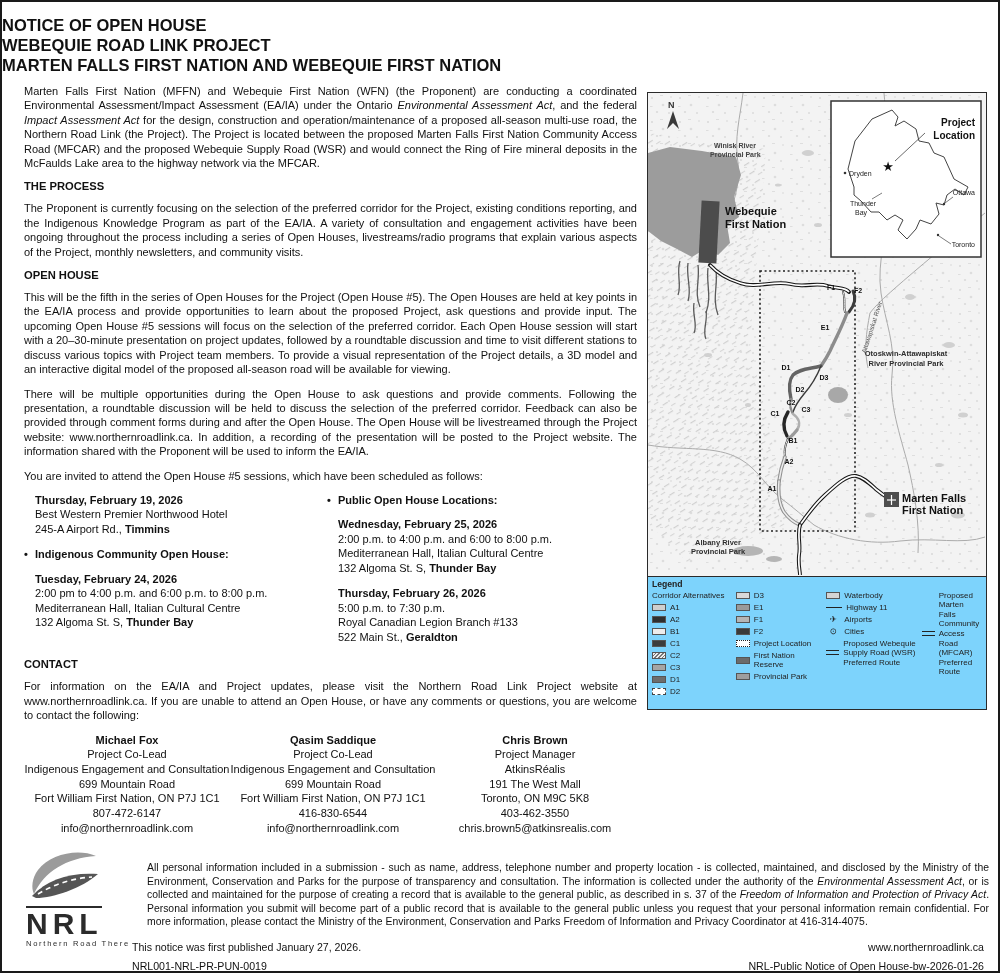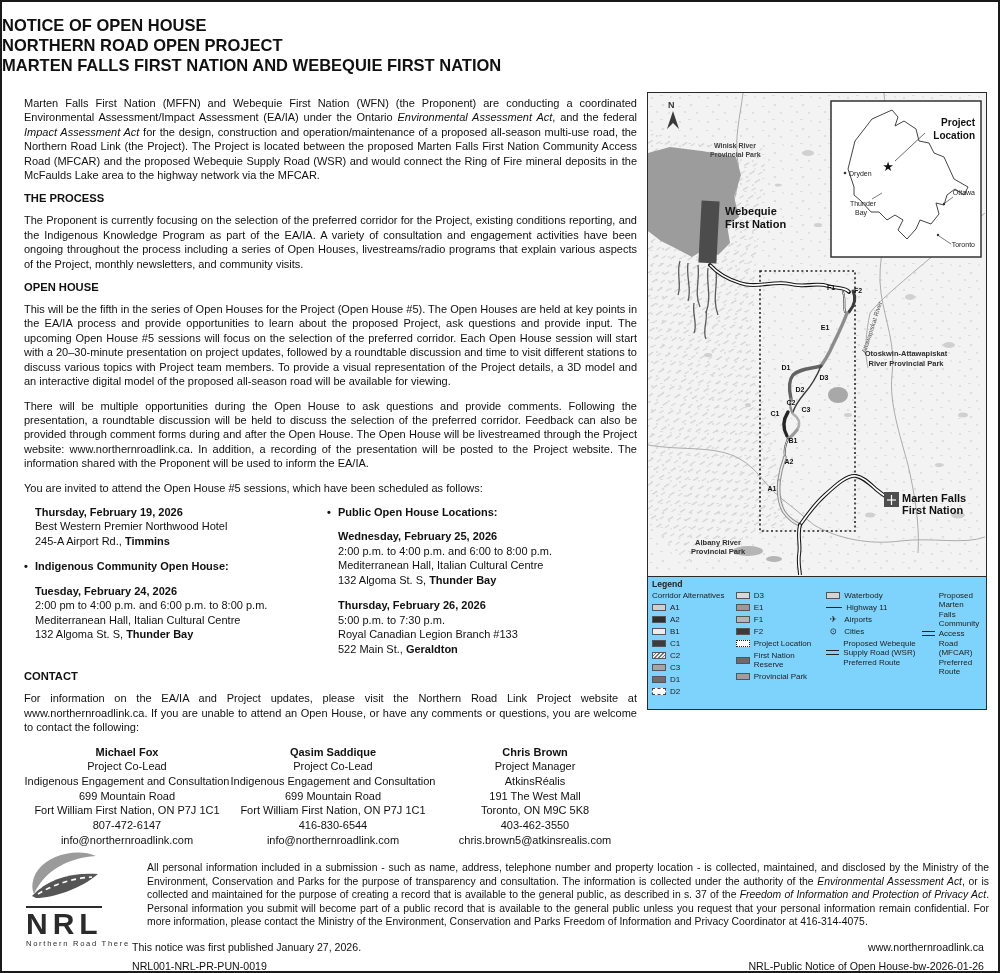--- a/index.html
+++ b/index.html
@@ -1,18 +1,18 @@
 <!DOCTYPE html>
 <html><head>
 <meta charset="utf-8">
 <style>
   html,body{margin:0;padding:0;background:#fff;}
   .page{position:relative;width:1000px;height:973px;box-sizing:border-box;border:2.5px solid #1a1a1a;background:#fff;font-family:"Liberation Sans",sans-serif;color:#111;overflow:hidden;}
   .titleblock{position:absolute;top:13px;left:0;width:100%;text-align:left;font-weight:bold;font-size:16.5px;line-height:20px;}
-  .maincol{position:absolute;left:22px;top:94px;width:613px;}
+  .maincol{position:absolute;left:22px;top:82px;width:613px;}
   .p{font-size:11px;line-height:14.4px;text-align:justify;margin:0 0 10px;}
   .it{font-style:italic;}
   .h{font-size:11.2px;font-weight:bold;margin:3px 0 9px;}
   .sched{display:flex;margin-top:1px;}
   .schedcol{width:303px;}
   .sess{margin:0 0 11px 11px;font-size:11px;line-height:14.5px;}
   .sess .d{font-weight:bold;}
   .bullhead{display:flex;font-weight:bold;font-size:11px;line-height:14.5px;margin:0 0 10px 0;}
   .bullhead .b{width:11px;flex:0 0 11px;}
   .contacts{display:flex;margin-top:2px;}
@@ -54,21 +54,21 @@
   .frow1{top:939px;}
   .frow2{top:958px;}
 </style>
 </head>
 <body>
 
 <div class="page">
 
   <div class="titleblock">
     <div>NOTICE OF OPEN HOUSE</div>
-    <div>NORTHERN ROAD OPEN PROJECT</div>
+    <div>WEBEQUIE ROAD LINK PROJECT</div>
     <div>MARTEN FALLS FIRST NATION AND WEBEQUIE FIRST NATION</div>
   </div>
 
   <div class="maincol">
     <p class="p"><span>Marten Falls First Nation (MFFN) and Webequie First Nation (WFN) (the Proponent) are conducting a coordinated Environmental Assessment/Impact Assessment (EA/IA) under the Ontario </span><span class="it">Environmental Assessment Act</span><span>, and the federal </span><span class="it">Impact Assessment Act</span><span> for the design, construction and operation/maintenance of a proposed all-season multi-use road, the Northern Road Link (the Project). The Project is located between the proposed Marten Falls First Nation Community Access Road (MFCAR) and the proposed Webequie Supply Road (WSR) and would connect the Ring of Fire mineral deposits in the McFaulds Lake area to the highway network via the MFCAR.</span></p>
 
     <div class="h">THE PROCESS</div>
     <p class="p">The Proponent is currently focusing on the selection of the preferred corridor for the Project, existing conditions reporting, and the Indigenous Knowledge Program as part of the EA/IA. A variety of consultation and engagement activities have been ongoing throughout the process including a series of Open Houses, livestreams/radio programs that explain various aspects of the Project, monthly newsletters, and community visits.</p>
 
     <div class="h">OPEN HOUSE</div>

